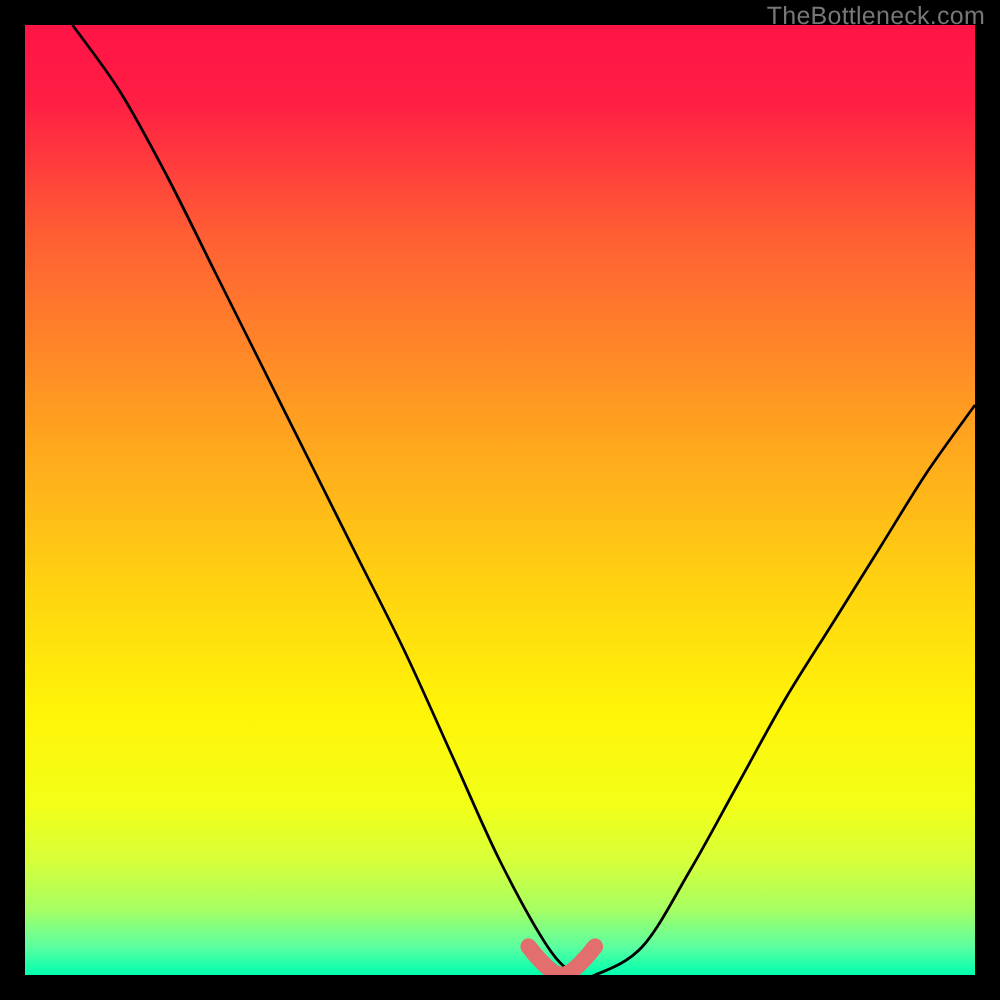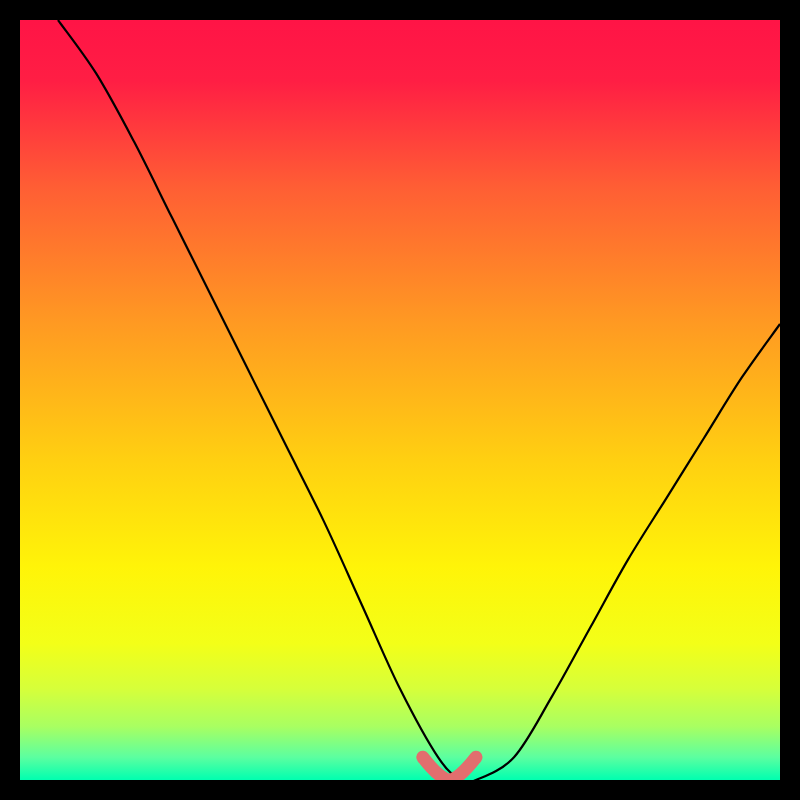--- a/index.html
+++ b/index.html
@@ -64,13 +64,14 @@
             <stop offset="100.0%" stop-color="#00ffb0"></stop>
           </linearGradient>
       </defs>
       <rect x="0" y="0" width="760" height="760" fill="url(#bg)"></rect>
     </svg>
     <svg class="curve" viewBox="0 0 760 760" preserveAspectRatio="none">
       <path id="curvePath" d="M 38.0 0.0 C 44.3 8.9, 63.3 32.9, 76.0 53.2 C 88.7 73.5, 101.3 97.5, 114.0 121.6 C 126.7 145.7, 139.3 172.3, 152.0 197.6 C 164.7 222.9, 177.3 248.3, 190.0 273.6 C 202.7 298.9, 215.3 324.3, 228.0 349.6 C 240.7 374.9, 253.3 400.3, 266.0 425.6 C 278.7 450.9, 291.3 475.0, 304.0 501.6 C 316.7 528.2, 329.3 557.3, 342.0 585.2 C 354.7 613.1, 367.3 643.5, 380.0 668.8 C 392.7 694.1, 407.9 722.0, 418.0 737.2 C 428.1 752.4, 434.5 756.2, 440.8 760.0 C 447.1 763.8, 447.1 763.8, 456.0 760.0 C 464.9 756.2, 481.3 751.1, 494.0 737.2 C 506.7 723.3, 519.3 697.9, 532.0 676.4 C 544.7 654.9, 557.3 630.8, 570.0 608.0 C 582.7 585.2, 595.3 561.1, 608.0 539.6 C 620.7 518.1, 633.3 499.1, 646.0 478.8 C 658.7 458.5, 671.3 438.3, 684.0 418.0 C 696.7 397.7, 709.3 376.2, 722.0 357.2 C 734.7 338.2, 753.7 312.9, 760.0 304.0" fill="none" stroke="#000000" stroke-width="2.2"></path>
       <path id="hlPath" d="M 402.8 737.2 Q 420.5 760.0 429.4 760.0 Q 438.3 760.0 456.0 737.2" fill="none" stroke="#E26E6E" stroke-width="13" stroke-linecap="round"></path>
     </svg>
   </div>
+  <div class="watermark">TheBottleneck.com</div>
 </div>
 
 </body></html>

